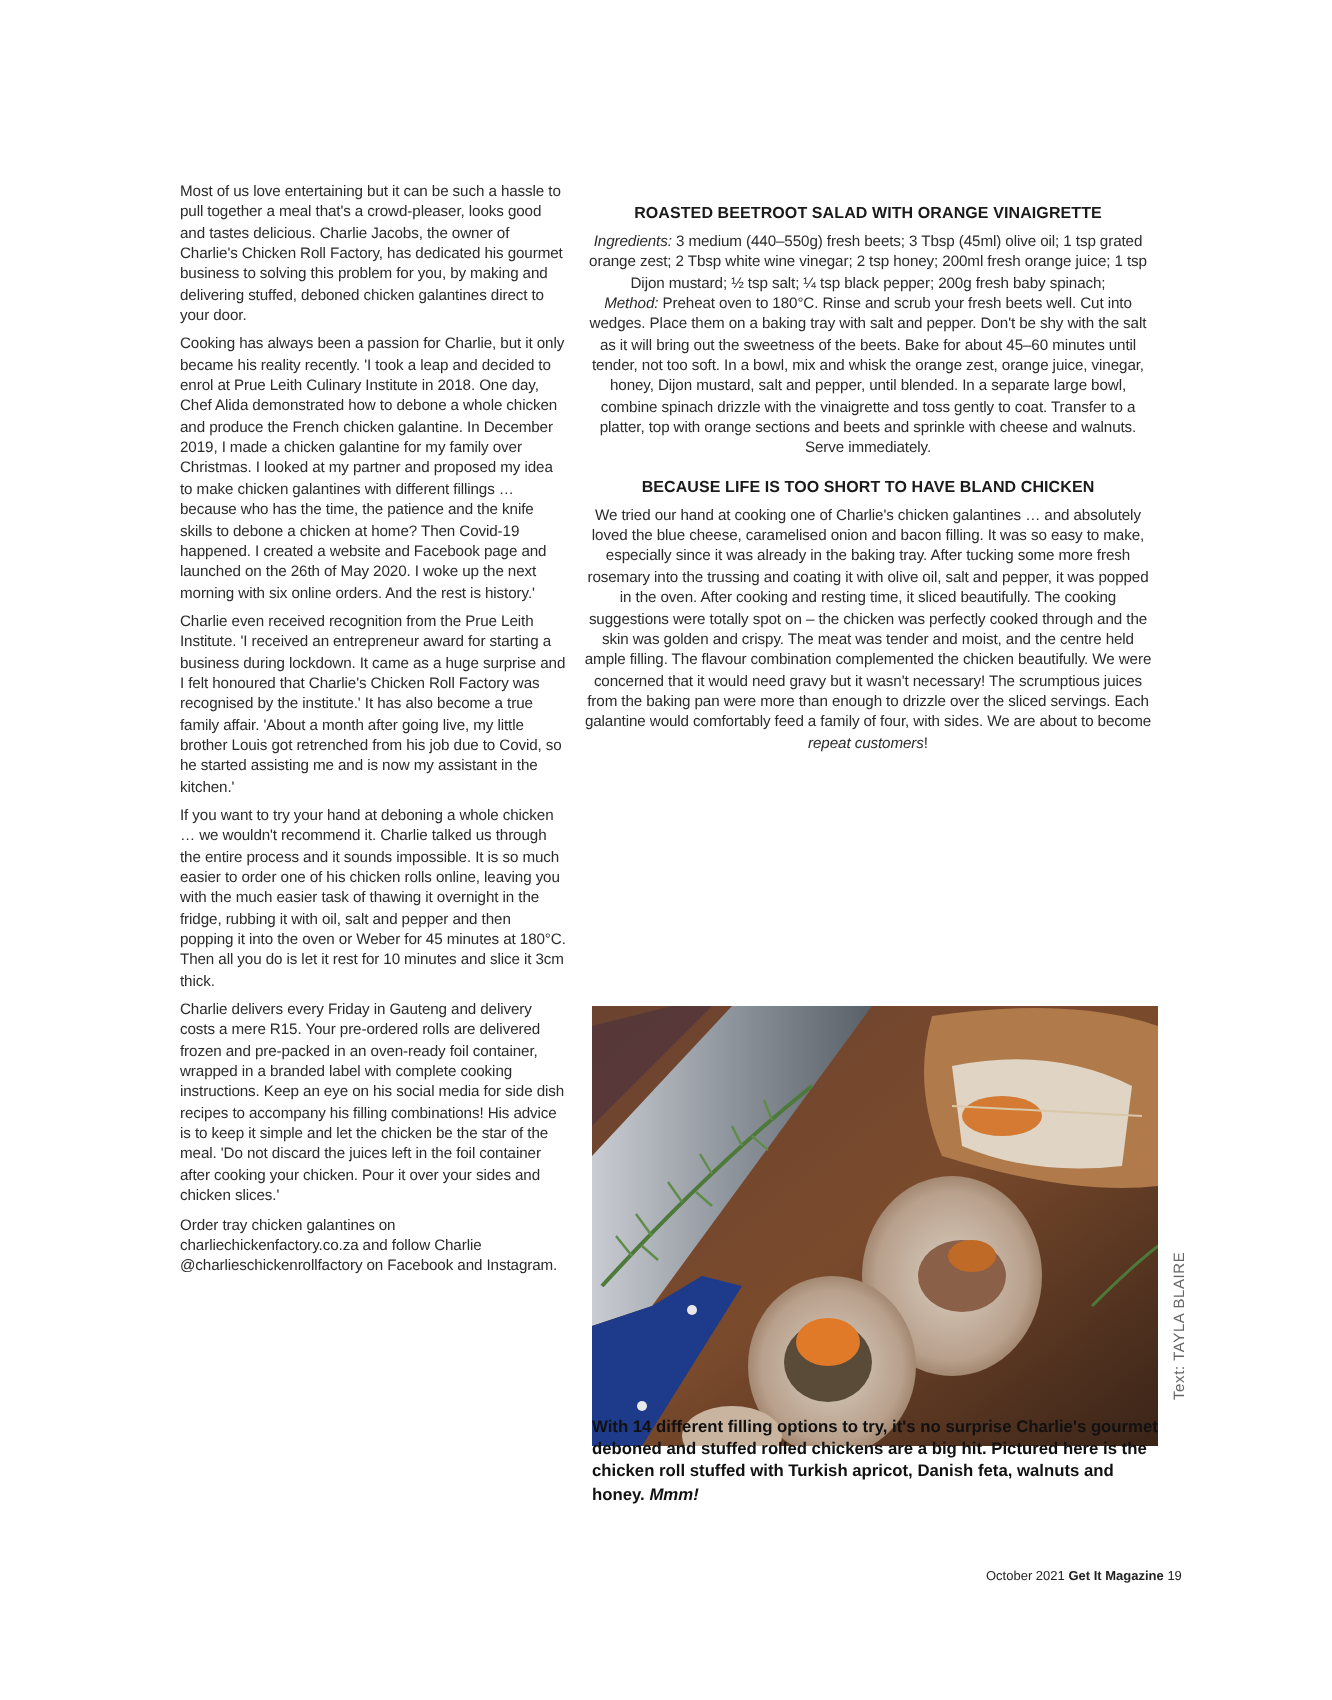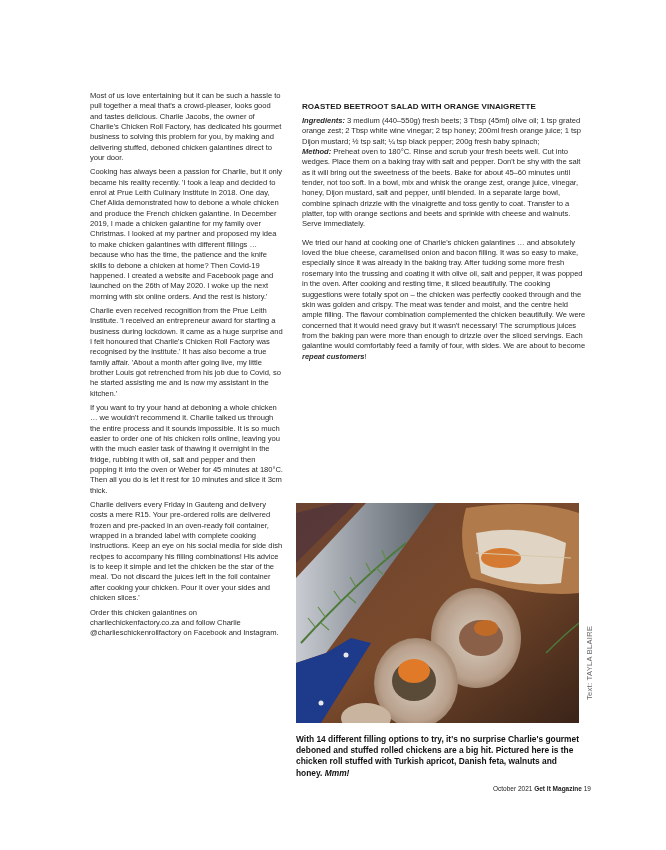--- a/index.html
+++ b/index.html
@@ -1,44 +1,45 @@
 <!DOCTYPE html>
 <html><head>
 <meta charset="utf-8">
 <style>
   html, body { margin:0; padding:0; background:#fff; }
   body { width:666px; height:850px; position:relative; overflow:hidden; font-family:"Liberation Sans", sans-serif; color:#2b2b2b; }
   .col { position:absolute; font-size:7.6px; line-height:10.35px; letter-spacing:-0.05px; }
   .col p { margin:0 0 4px 0; }
   #left { left:90px; top:91px; width:194px; }
-  #right { left:302px; top:101px; width:284px; }
+  #right { left:292px; top:101px; width:284px;text-align:center; }
   h3 { margin:0 0 4px 0; font-size:8px; font-weight:bold; color:#1a1a1a; letter-spacing:0.05px; line-height:11px; }
-  .it { font-style:italic;font-weight:bold; }
+  .it { font-style:italic; }
   #photo { position:absolute; left:296px; top:503px; width:283px; height:220px; overflow:hidden; background:#5b3a26; }
-  #caption { position:absolute; left:296px; top:734px; width:285px; font-size:8.4px; line-height:11.2px; font-weight:bold; color:#111; }
+  #caption { position:absolute; left:296px; top:708px; width:285px; font-size:8.4px; line-height:11.2px; font-weight:bold; color:#111; }
   #credit { position:absolute; left:585px; top:700px; transform-origin:left top; transform:rotate(-90deg); font-size:7.5px; color:#666; letter-spacing:0.3px; white-space:nowrap; }
   #folio { position:absolute; left:493px; top:785px; font-size:6.5px; color:#222; white-space:nowrap; font-family:"Liberation Sans Narrow","Liberation Sans",sans-serif; }
   #folio b { font-weight:bold; }
 </style>
 </head>
 <body>
 
 <div id="left" class="col">
   <p>Most of us love entertaining but it can be such a hassle to pull together a meal that's a crowd-pleaser, looks good and tastes delicious. Charlie Jacobs, the owner of Charlie's Chicken Roll Factory, has dedicated his gourmet business to solving this problem for you, by making and delivering stuffed, deboned chicken galantines direct to your door.</p>
   <p>Cooking has always been a passion for Charlie, but it only became his reality recently. 'I took a leap and decided to enrol at Prue Leith Culinary Institute in 2018. One day, Chef Alida demonstrated how to debone a whole chicken and produce the French chicken galantine. In December 2019, I made a chicken galantine for my family over Christmas. I looked at my partner and proposed my idea to make chicken galantines with different fillings … because who has the time, the patience and the knife skills to debone a chicken at home? Then Covid-19 happened. I created a website and Facebook page and launched on the 26th of May 2020. I woke up the next morning with six online orders. And the rest is history.'</p>
   <p>Charlie even received recognition from the Prue Leith Institute. 'I received an entrepreneur award for starting a business during lockdown. It came as a huge surprise and I felt honoured that Charlie's Chicken Roll Factory was recognised by the institute.' It has also become a true family affair. 'About a month after going live, my little brother Louis got retrenched from his job due to Covid, so he started assisting me and is now my assistant in the kitchen.'</p>
   <p>If you want to try your hand at deboning a whole chicken … we wouldn't recommend it. Charlie talked us through the entire process and it sounds impossible. It is so much easier to order one of his chicken rolls online, leaving you with the much easier task of thawing it overnight in the fridge, rubbing it with oil, salt and pepper and then popping it into the oven or Weber for 45 minutes at 180°C. Then all you do is let it rest for 10 minutes and slice it 3cm thick.</p>
   <p>Charlie delivers every Friday in Gauteng and delivery costs a mere R15. Your pre-ordered rolls are delivered frozen and pre-packed in an oven-ready foil container, wrapped in a branded label with complete cooking instructions. Keep an eye on his social media for side dish recipes to accompany his filling combinations! His advice is to keep it simple and let the chicken be the star of the meal. 'Do not discard the juices left in the foil container after cooking your chicken. Pour it over your sides and chicken slices.'</p>
-  <p>Order this chicken galantines on charliechickenfactory.co.za and follow Charlie @charlieschickenrollfactory on Facebook and Instagram.</p>
+  <p>Order tray chicken galantines on charliechickenfactory.co.za and follow Charlie @charlieschickenrollfactory on Facebook and Instagram.</p>
 </div>
 
 <div id="right" class="col">
   <h3>ROASTED BEETROOT SALAD WITH ORANGE VINAIGRETTE</h3>
   <p style="margin-bottom:0"><span class="it">Ingredients:</span><span> 3 medium (440–550g) fresh beets; 3 Tbsp (45ml) olive oil; 1 tsp grated orange zest; 2 Tbsp white wine vinegar; 2 tsp honey; 200ml fresh orange juice; 1 tsp Dijon mustard; ½ tsp salt; ¼ tsp black pepper; 200g fresh baby spinach;</span></p>
   <p style="margin-bottom:8px"><span class="it">Method:</span><span> Preheat oven to 180°C. Rinse and scrub your fresh beets well. Cut into wedges. Place them on a baking tray with salt and pepper. Don't be shy with the salt as it will bring out the sweetness of the beets. Bake for about 45–60 minutes until tender, not too soft. In a bowl, mix and whisk the orange zest, orange juice, vinegar, honey, Dijon mustard, salt and pepper, until blended. In a separate large bowl, combine spinach drizzle with the vinaigrette and toss gently to coat. Transfer to a platter, top with orange sections and beets and sprinkle with cheese and walnuts. Serve immediately.</span></p>
+  <h3>BECAUSE LIFE IS TOO SHORT TO HAVE BLAND CHICKEN</h3>
   <p><span>We tried our hand at cooking one of Charlie's chicken galantines … and absolutely loved the blue cheese, caramelised onion and bacon filling. It was so easy to make, especially since it was already in the baking tray. After tucking some more fresh rosemary into the trussing and coating it with olive oil, salt and pepper, it was popped in the oven. After cooking and resting time, it sliced beautifully. The cooking suggestions were totally spot on – the chicken was perfectly cooked through and the skin was golden and crispy. The meat was tender and moist, and the centre held ample filling. The flavour combination complemented the chicken beautifully. We were concerned that it would need gravy but it wasn't necessary! The scrumptious juices from the baking pan were more than enough to drizzle over the sliced servings. Each galantine would comfortably feed a family of four, with sides. We are about to become </span><span class="it">repeat customers</span><span>!</span></p>
 </div>
 
 <div id="photo">
   <svg width="283" height="220" viewBox="0 0 283 220">
     <defs>
       <linearGradient id="wood" x1="0" y1="0" x2="1" y2="1">
         <stop offset="0" stop-color="#6b4330"></stop>
         <stop offset="0.5" stop-color="#7a4a2c"></stop>
         <stop offset="1" stop-color="#3a2418"></stop>

